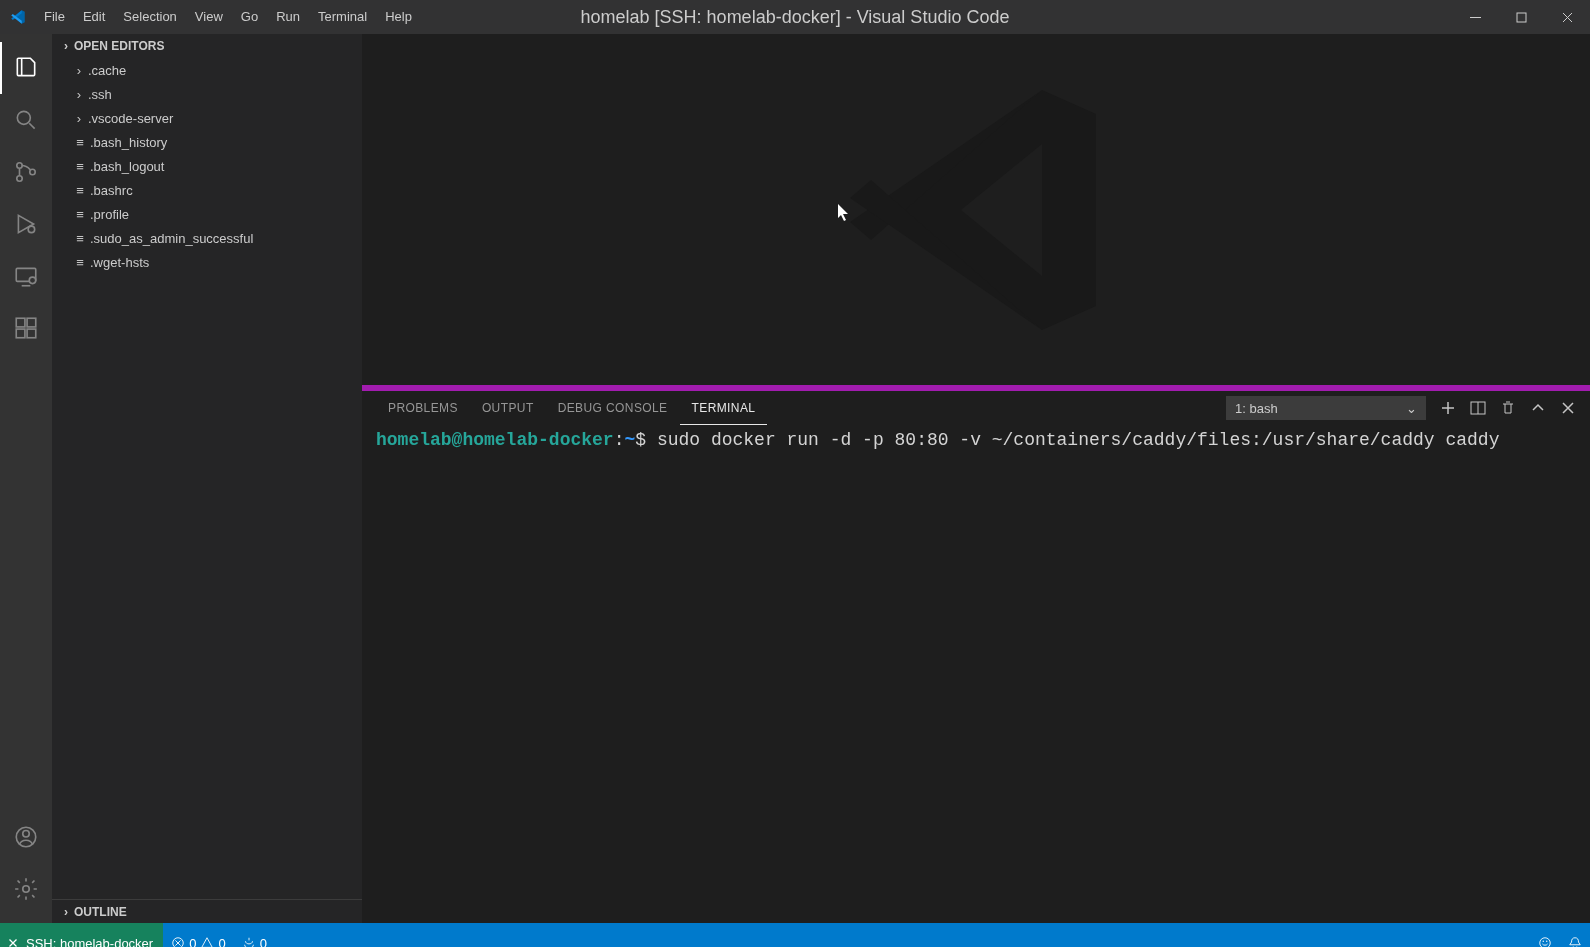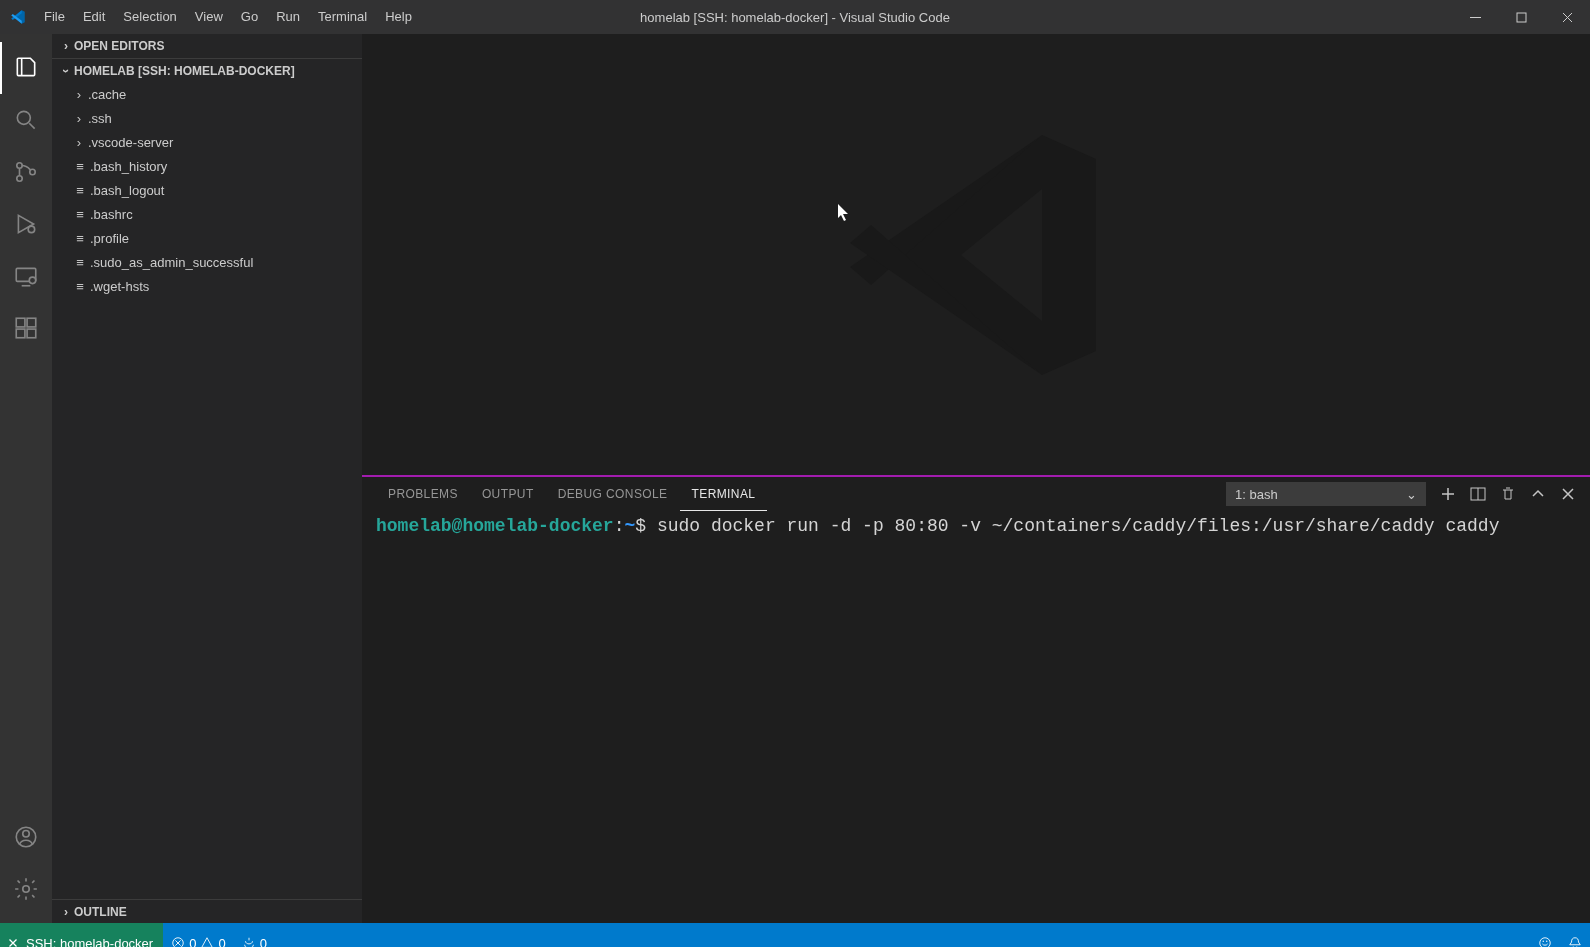--- a/index.html
+++ b/index.html
@@ -32,21 +32,21 @@
   height: 34px;
   line-height: 34px;
   color: #cccccc;
   cursor: pointer;
 }
 .title-text {
   position: absolute;
   left: 50%;
   transform: translateX(-50%);
   color: #cccccc;
-  font-size: 13px;
+  font-size: 18px;
 }
 .window-controls {
   margin-left: auto;
   display: flex;
 }
 .win-ctrl {
   width: 46px;
   height: 34px;
   display: flex;
   align-items: center;
@@ -158,22 +158,22 @@
 }
 .watermark { opacity: 0.55; }
 .cursor-arrow {
   position: absolute;
   left: 476px;
   top: 170px;
   color: #fff;
 }
 
 .panel {
-  height: 448px;
-  border-top: 2px solid #a21caf;
+  height: 538px;
+  border-top: 6px solid #a21caf;
   display: flex;
   flex-direction: column;
 }
 .panel-tabs {
   height: 34px;
   display: flex;
   align-items: center;
   padding: 0 14px;
 }
 .ptab {
@@ -357,24 +357,20 @@
             <path d="M12 2v3M12 19v3M4.2 4.2l2.1 2.1M17.7 17.7l2.1 2.1M2 12h3M19 12h3M4.2 19.8l2.1-2.1M17.7 6.3l2.1-2.1"></path>
           </svg>
       </div>
     </div>
   </div>
 
   <div class="sidebar">
     <div class="panel-header">
       <span class="chev">›</span>
       <span>OPEN EDITORS</span>
-    </div>
-    <div class="panel-header" style="border-top:1px solid #3c3c3c;">
-      <span class="chev" style="transform:rotate(90deg);">›</span>
-      <span>HOMELAB [SSH: HOMELAB-DOCKER]</span>
     </div>
     <div class="tree">
       <div class="tree-row depth2">
         <span class="twistie">›</span>
         <span class="label">.cache</span>
       </div>
       <div class="tree-row depth2">
         <span class="twistie">›</span>
         <span class="label">.ssh</span>
       </div>

